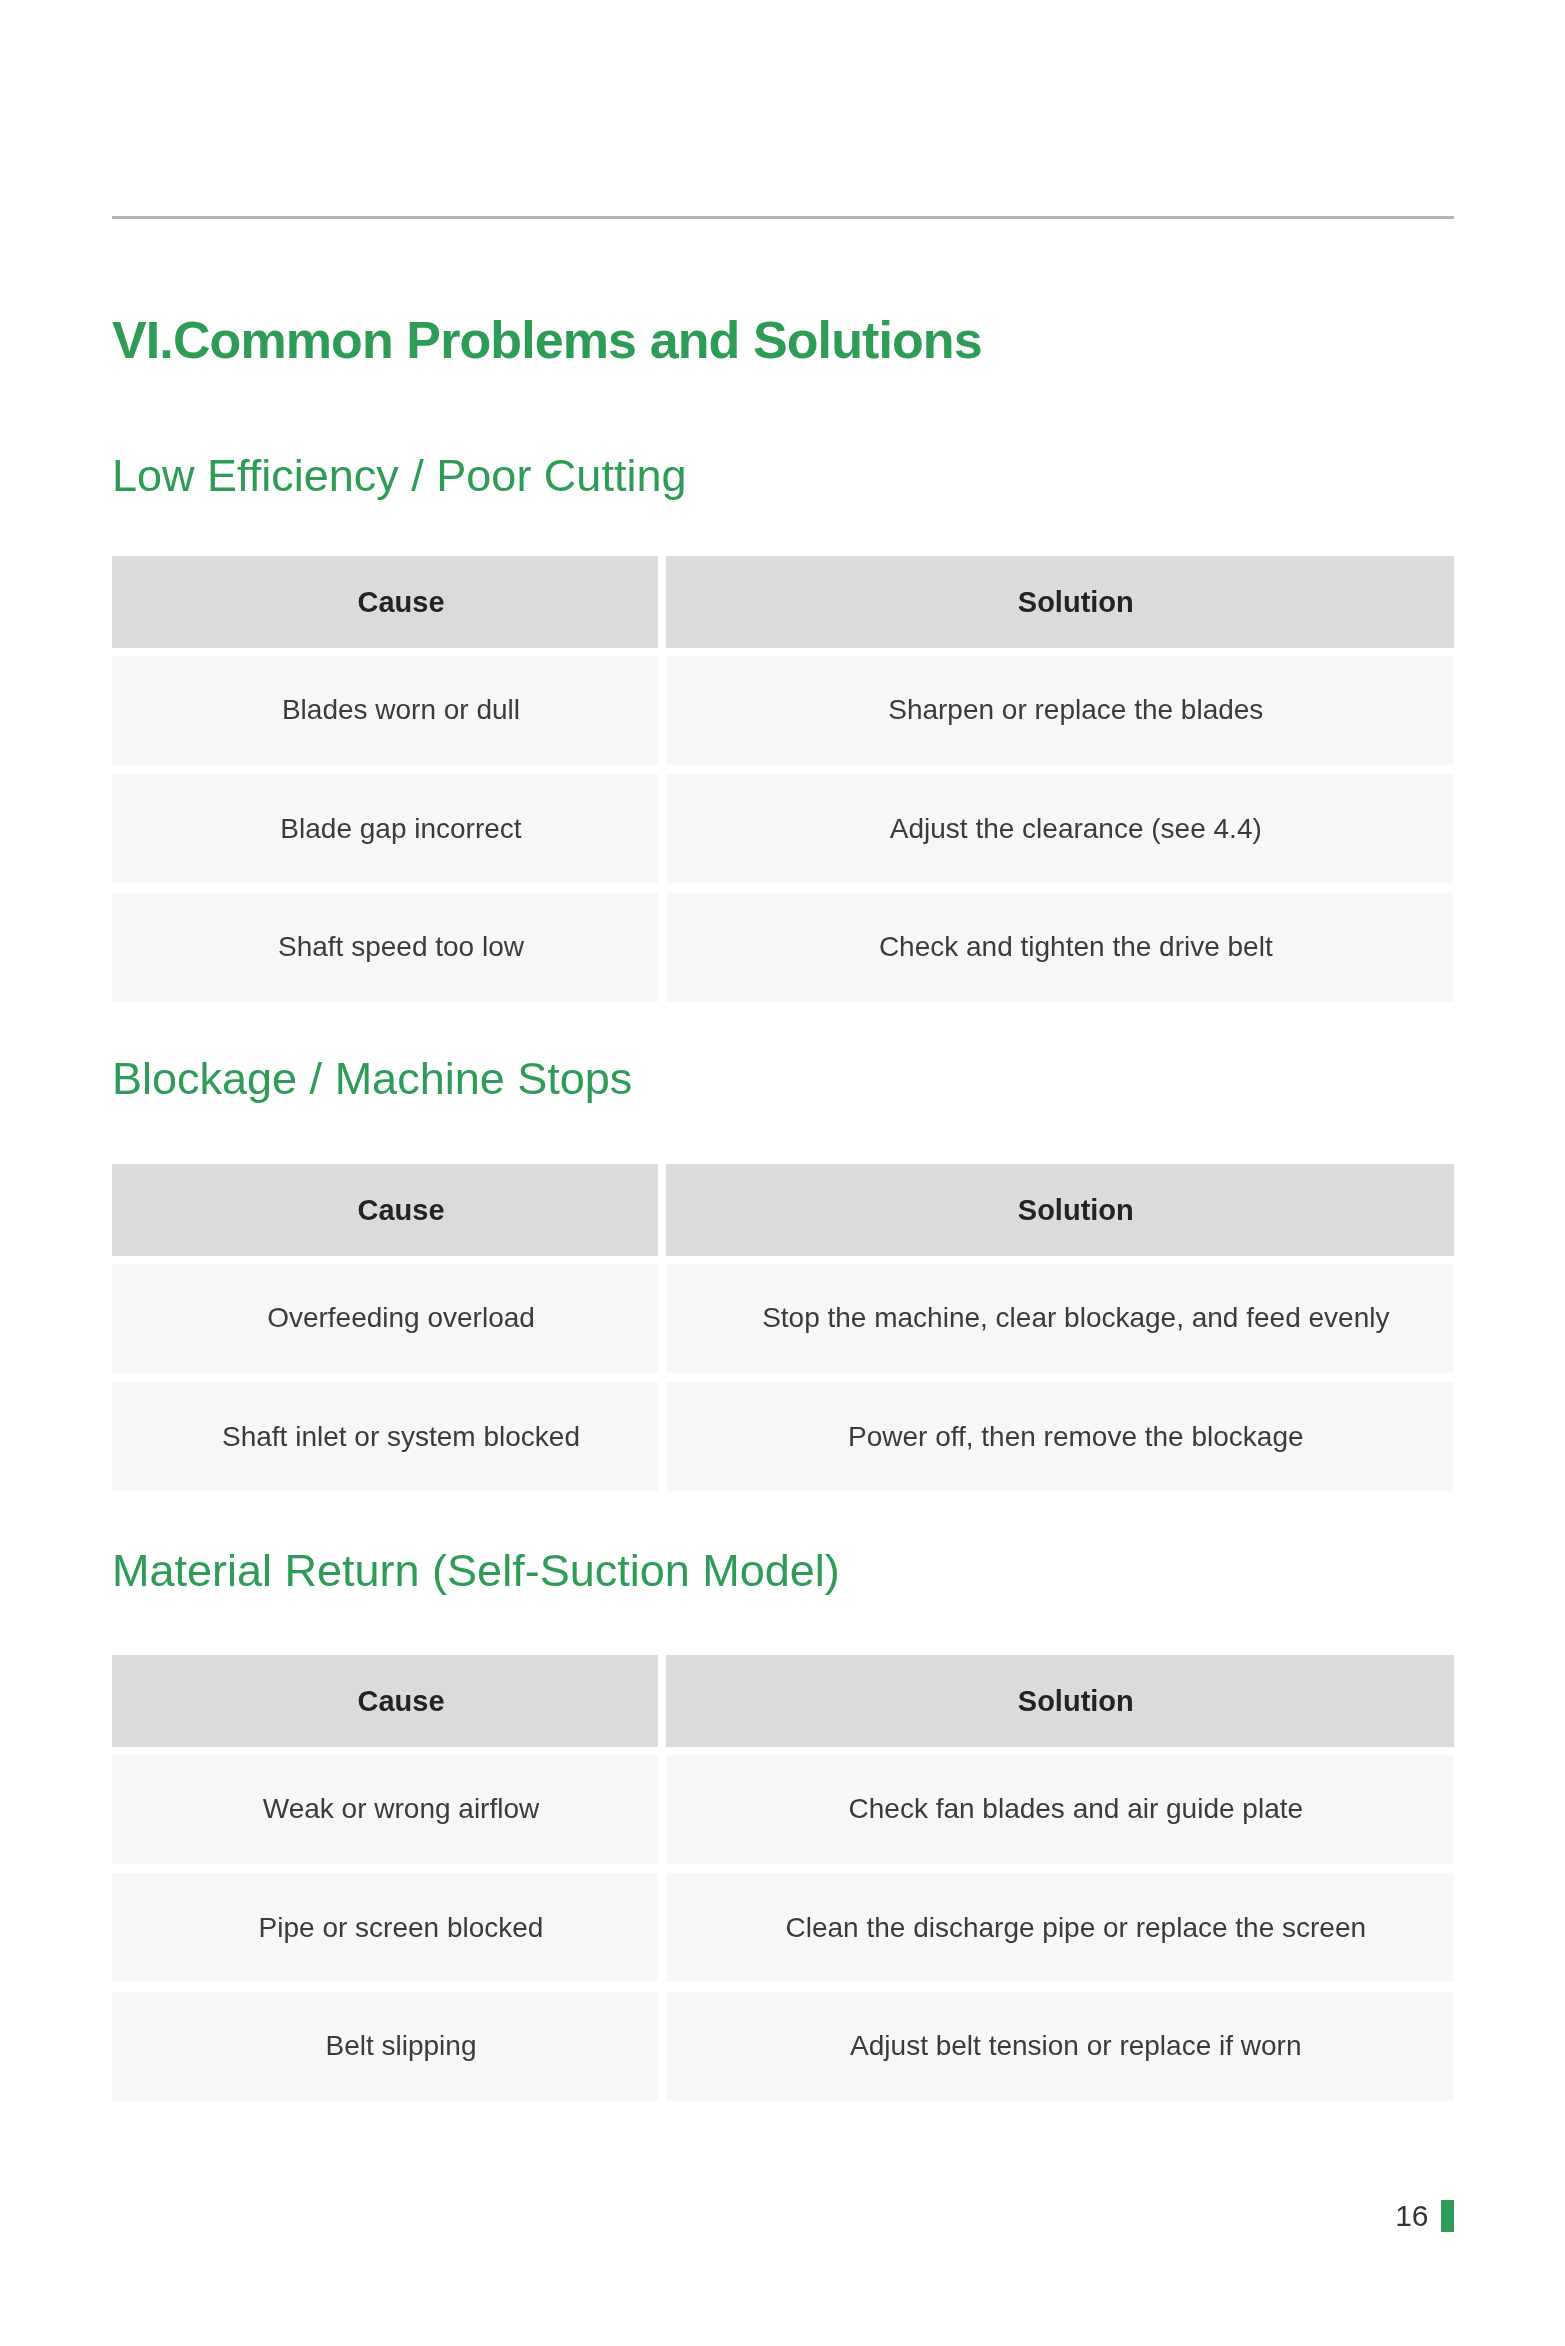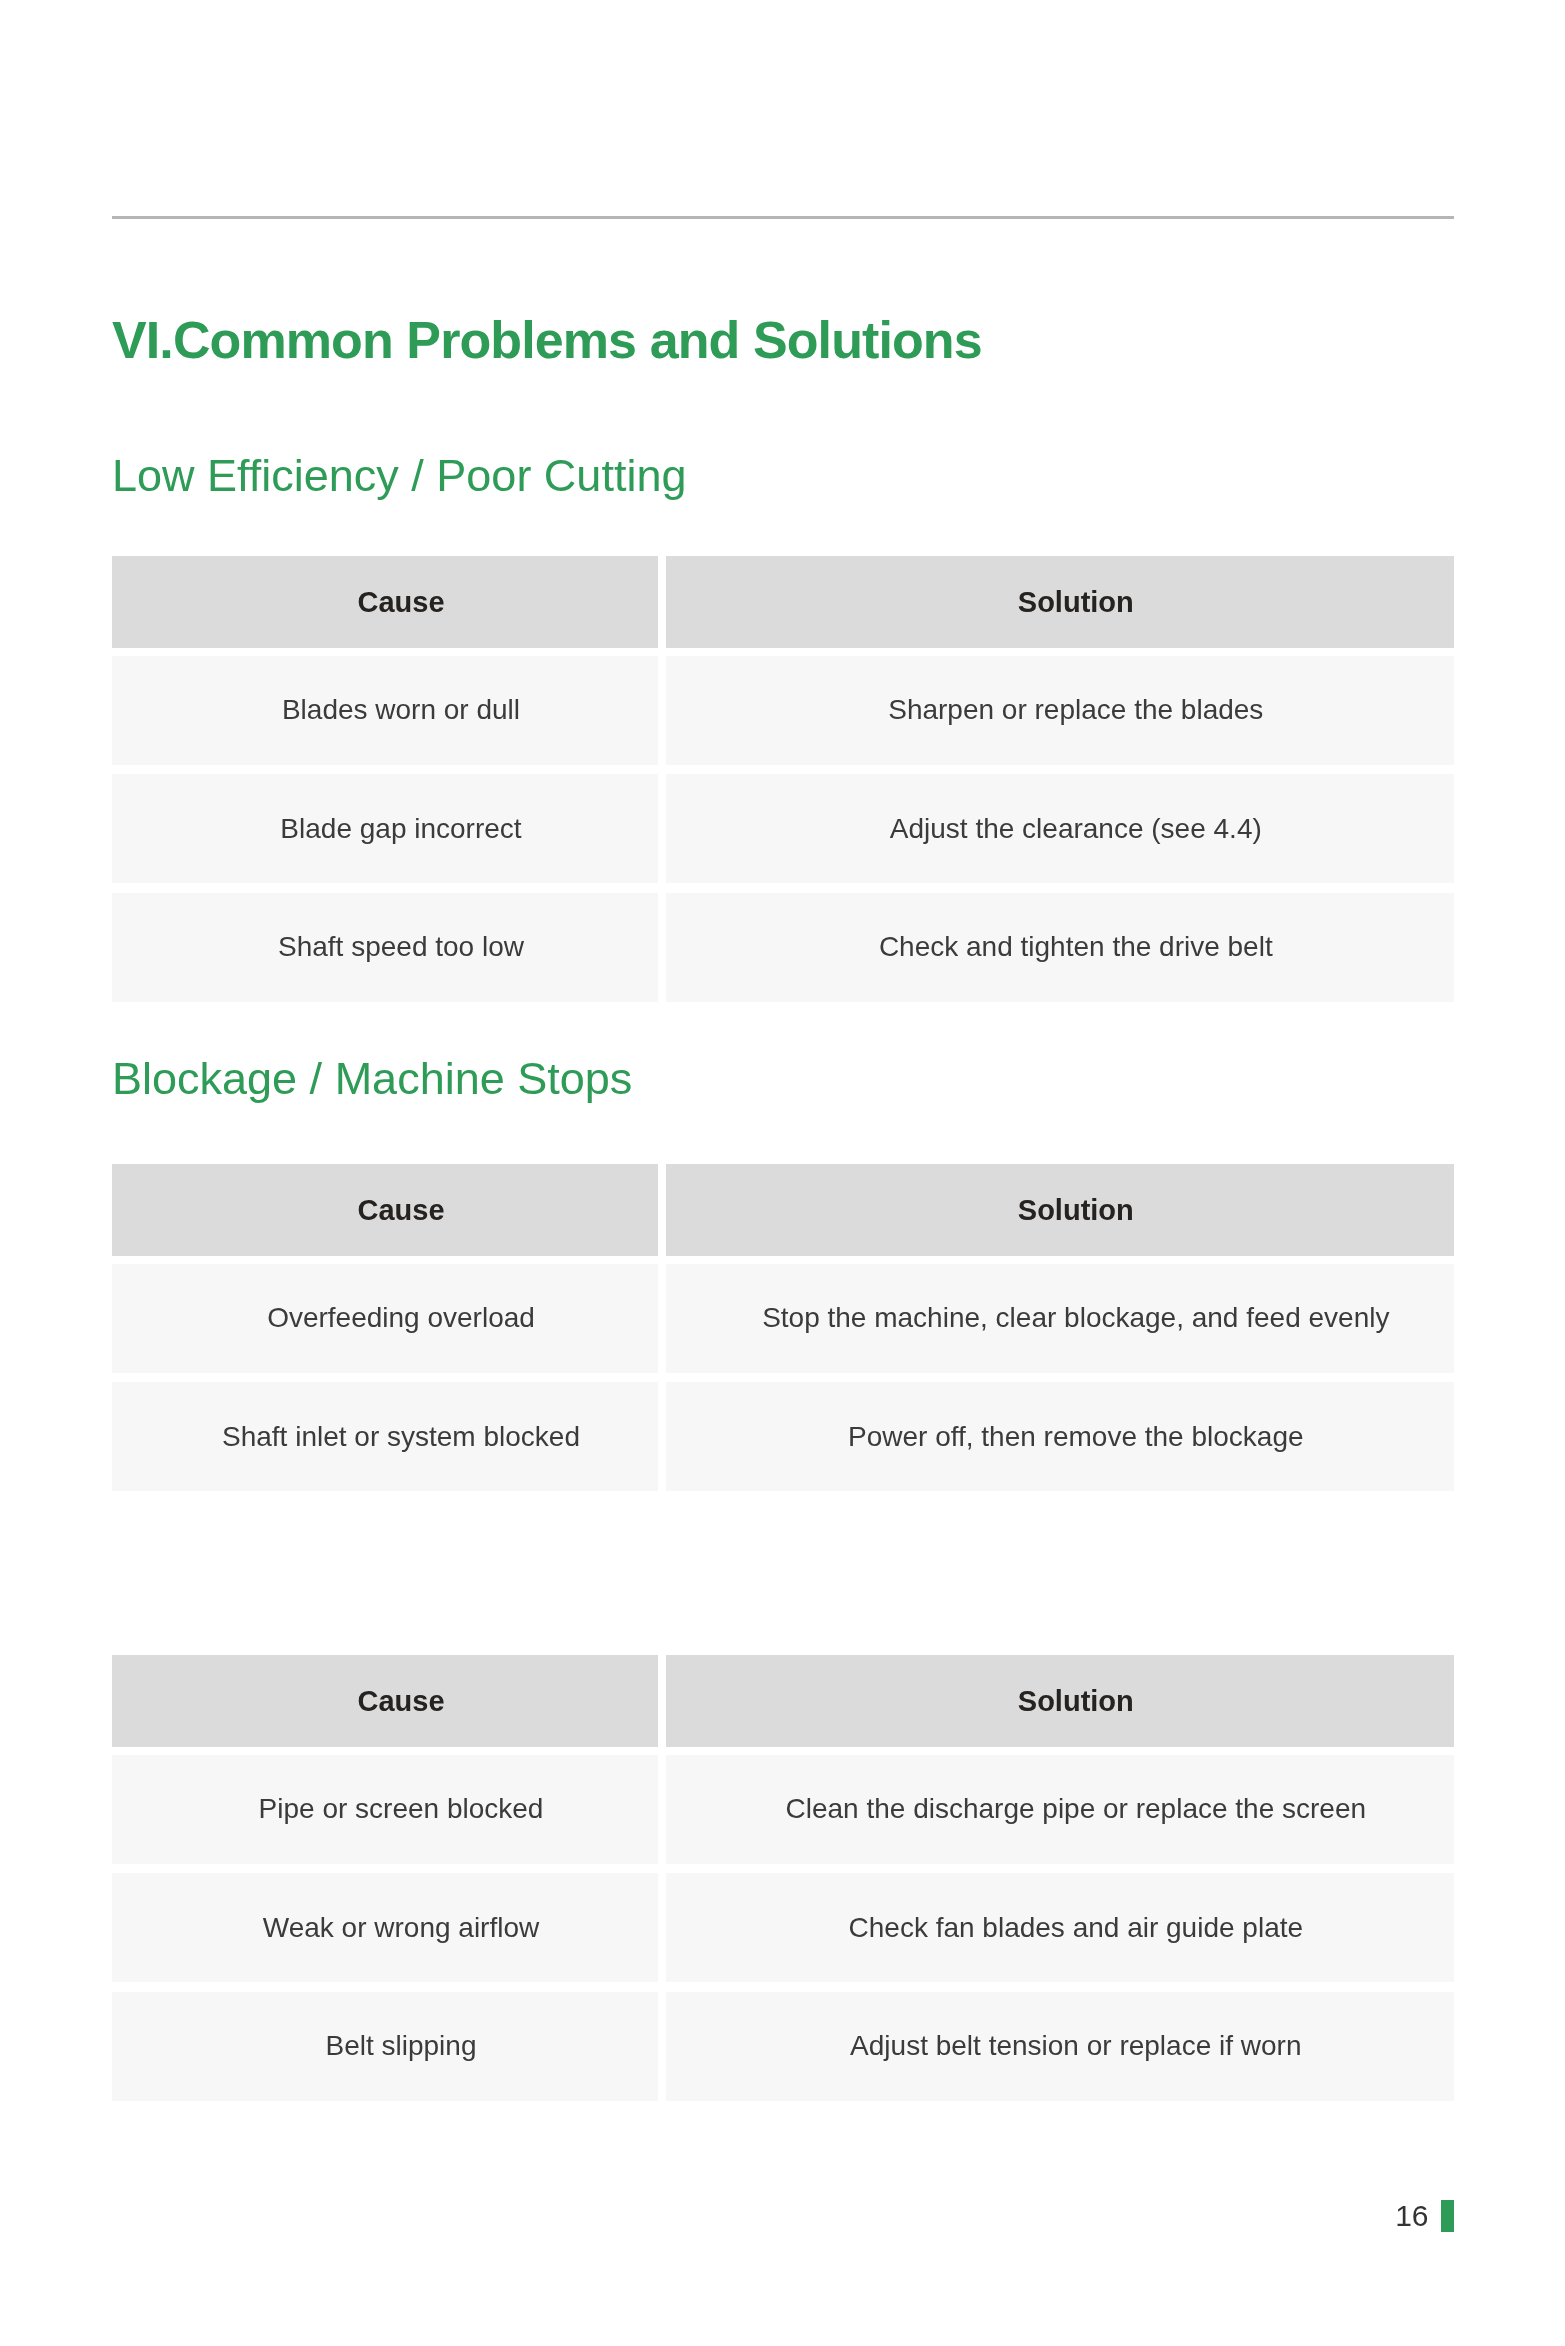--- a/index.html
+++ b/index.html
@@ -168,32 +168,33 @@
     <div class="trow">
       <div class="cell cause">Overfeeding overload</div>
       <div class="cell solution">Stop the machine, clear blockage, and feed evenly</div>
     </div>
     <div class="trow">
       <div class="cell cause">Shaft inlet or system blocked</div>
       <div class="cell solution">Power off, then remove the blockage</div>
     </div>
   </div>
 
+  <h2 class="section-heading heading-3">Material Return (Self-Suction Model)</h2>
   <div class="ttable table-3">
     <div class="trow thead">
       <div class="cell cause">Cause</div>
       <div class="cell solution">Solution</div>
     </div>
     <div class="trow">
+      <div class="cell cause">Weak or wrong airflow</div>
+      <div class="cell solution">Check fan blades and air guide plate</div>
+    </div>
+    <div class="trow">
       <div class="cell cause">Pipe or screen blocked</div>
       <div class="cell solution">Clean the discharge pipe or replace the screen</div>
-    </div>
-    <div class="trow">
-      <div class="cell cause">Weak or wrong airflow</div>
-      <div class="cell solution">Check fan blades and air guide plate</div>
     </div>
     <div class="trow">
       <div class="cell cause">Belt slipping</div>
       <div class="cell solution">Adjust belt tension or replace if worn</div>
     </div>
   </div>
 
   <div class="footer">
     <span class="page-number">16</span>
     <span class="footer-accent-bar"></span>

